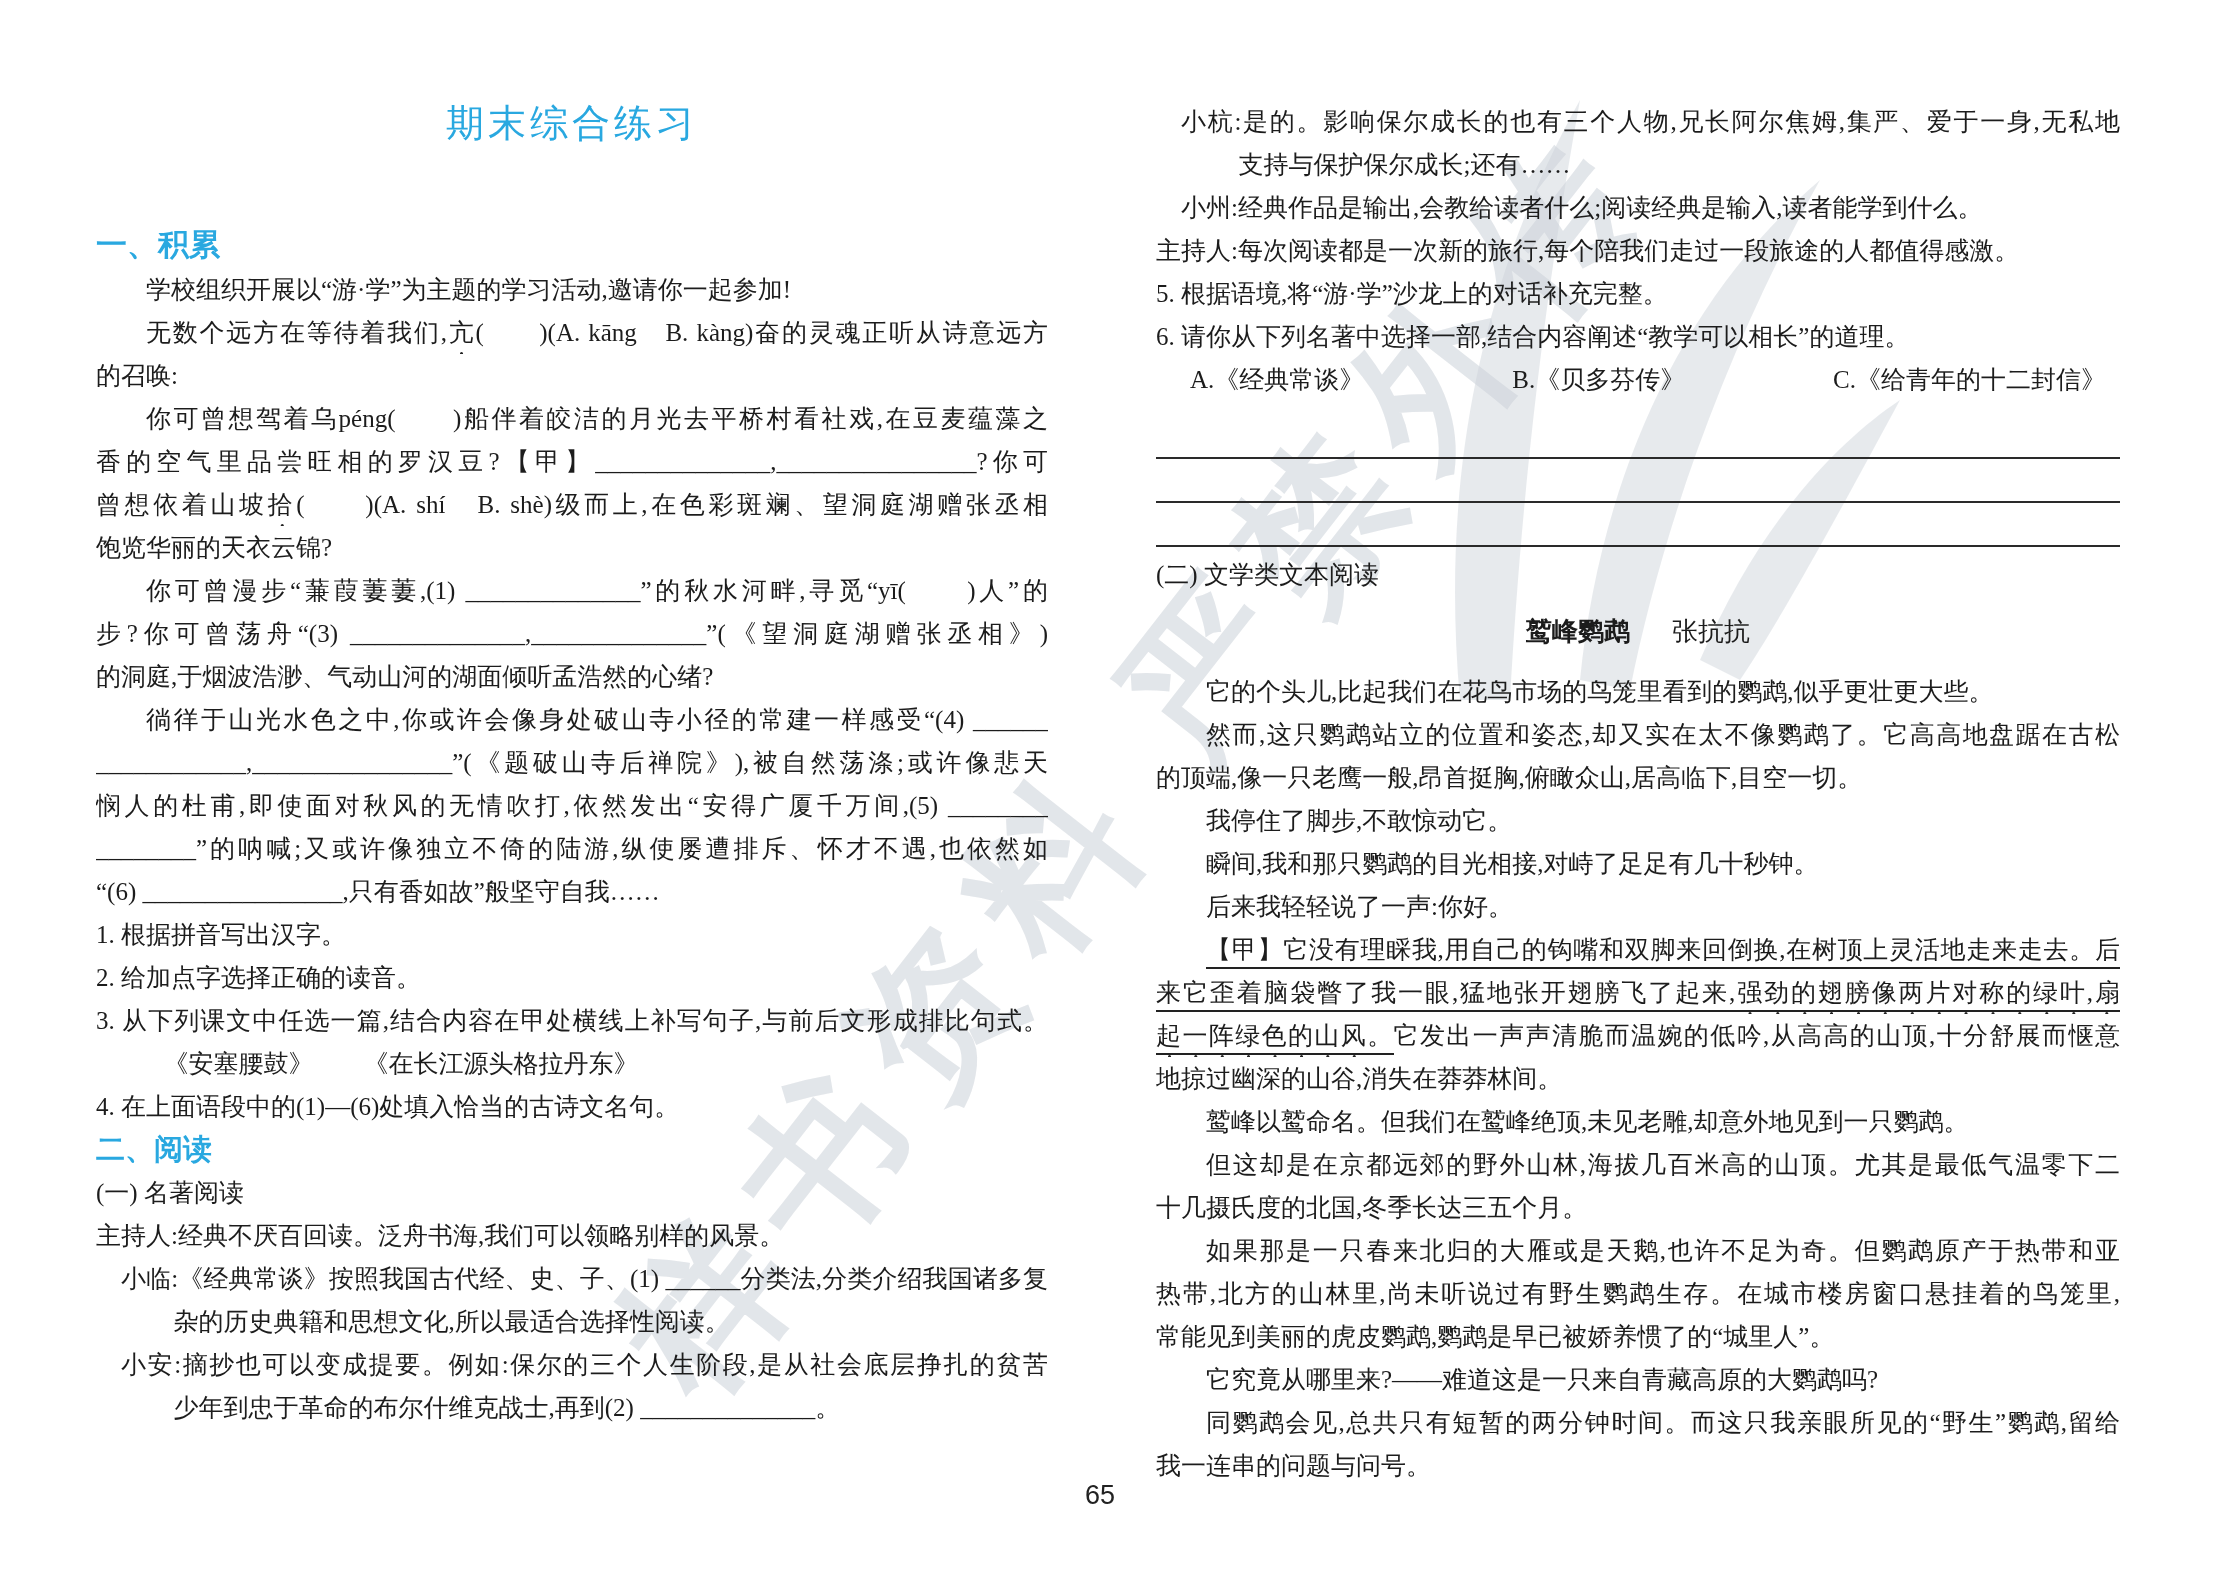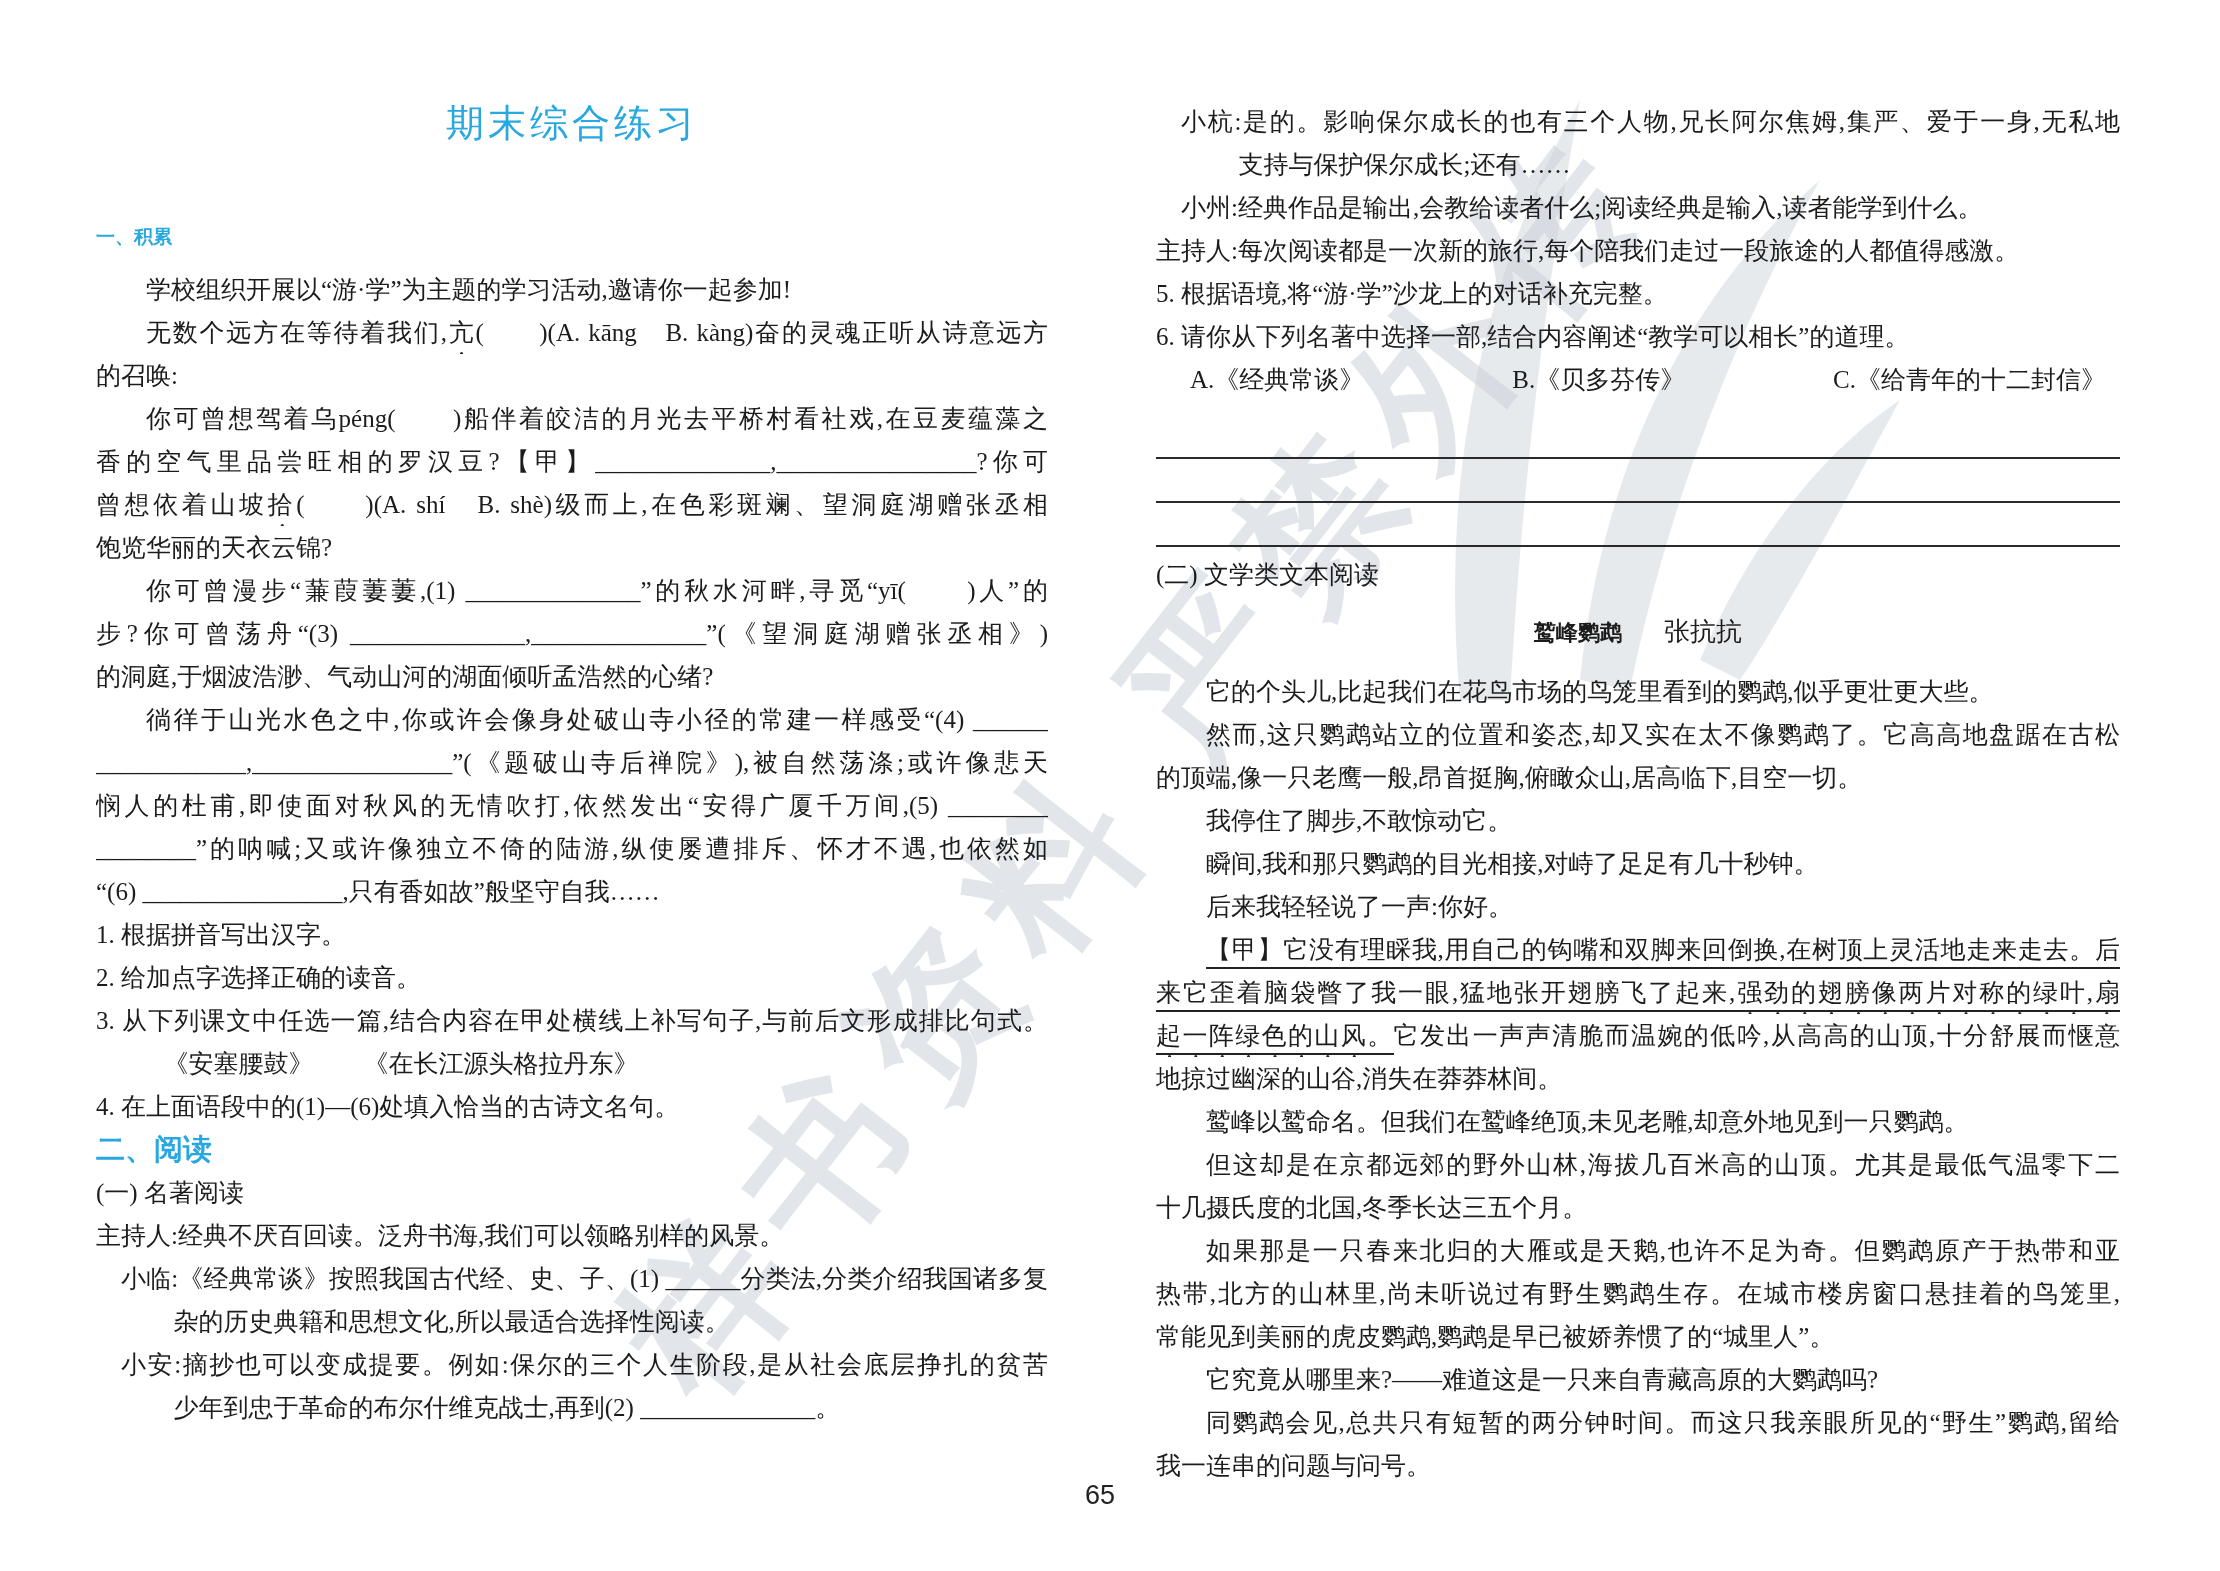--- a/index.html
+++ b/index.html
@@ -18,21 +18,21 @@
   
   .col{position:absolute;z-index:1;font-size:25px;line-height:43px;}
   #page-title{
     position:absolute;left:96px;top:98px;width:952px;z-index:1;
     text-align:center;font-family:"Liberation Sans",sans-serif;
     font-weight:normal;font-size:38px;color:#29a8e0;letter-spacing:4px;
   }
   #sec1{
     position:absolute;left:96px;top:224px;z-index:1;
     font-family:Liberation Mono, monospace;font-weight:bold;
-    font-size:19px;color:#29a8e0;
+    font-size:31px;color:#29a8e0;
   }
   #left-body{left:96px;top:268px;width:952px;}
   #right-body{left:1156px;top:100px;width:964px;}
   .l{height:43px;line-height:43px;overflow:hidden;text-align:justify;}
   .j{text-align-last:justify;}
   .ind1{text-indent:1em;}
   .ind2{text-indent:2em;}
   .c27{padding-left:2.7em;}
   .c31{padding-left:3.1em;}
   .c33{padding-left:3.3em;}
@@ -45,21 +45,21 @@
     -webkit-text-emphasis:filled dot #222;
     -webkit-text-emphasis-position:under right;
     text-emphasis:filled dot #222;
     text-emphasis-position:under right;
   }
   .opts{display:flex;justify-content:space-between;padding-left:34px;padding-right:14px;text-align:left;text-align-last:left;}
   .ans{height:42px;border-bottom:2px solid #2a2a2a;}
   .ans.first{margin-top:14px;}
   .sub{margin-top:6px;text-align:left;text-align-last:left;}
   .essay-head{height:40px;line-height:40px;margin:16px 0 18px 0;text-align:center;}
-  .essay-head .et{font-weight:bold;font-size:22px;margin-right:42px;}
+  .essay-head .et{font-weight:bold;font-size:26px;margin-right:42px;}
   .essay-head .ea{font-size:26px;}
   #page-number{
     position:absolute;left:1050px;top:1480px;width:100px;z-index:1;
     text-align:center;font-family:"Liberation Sans",sans-serif;
     font-size:27px;color:#222;
   }
 </style>
 </head>
 <body>
 

